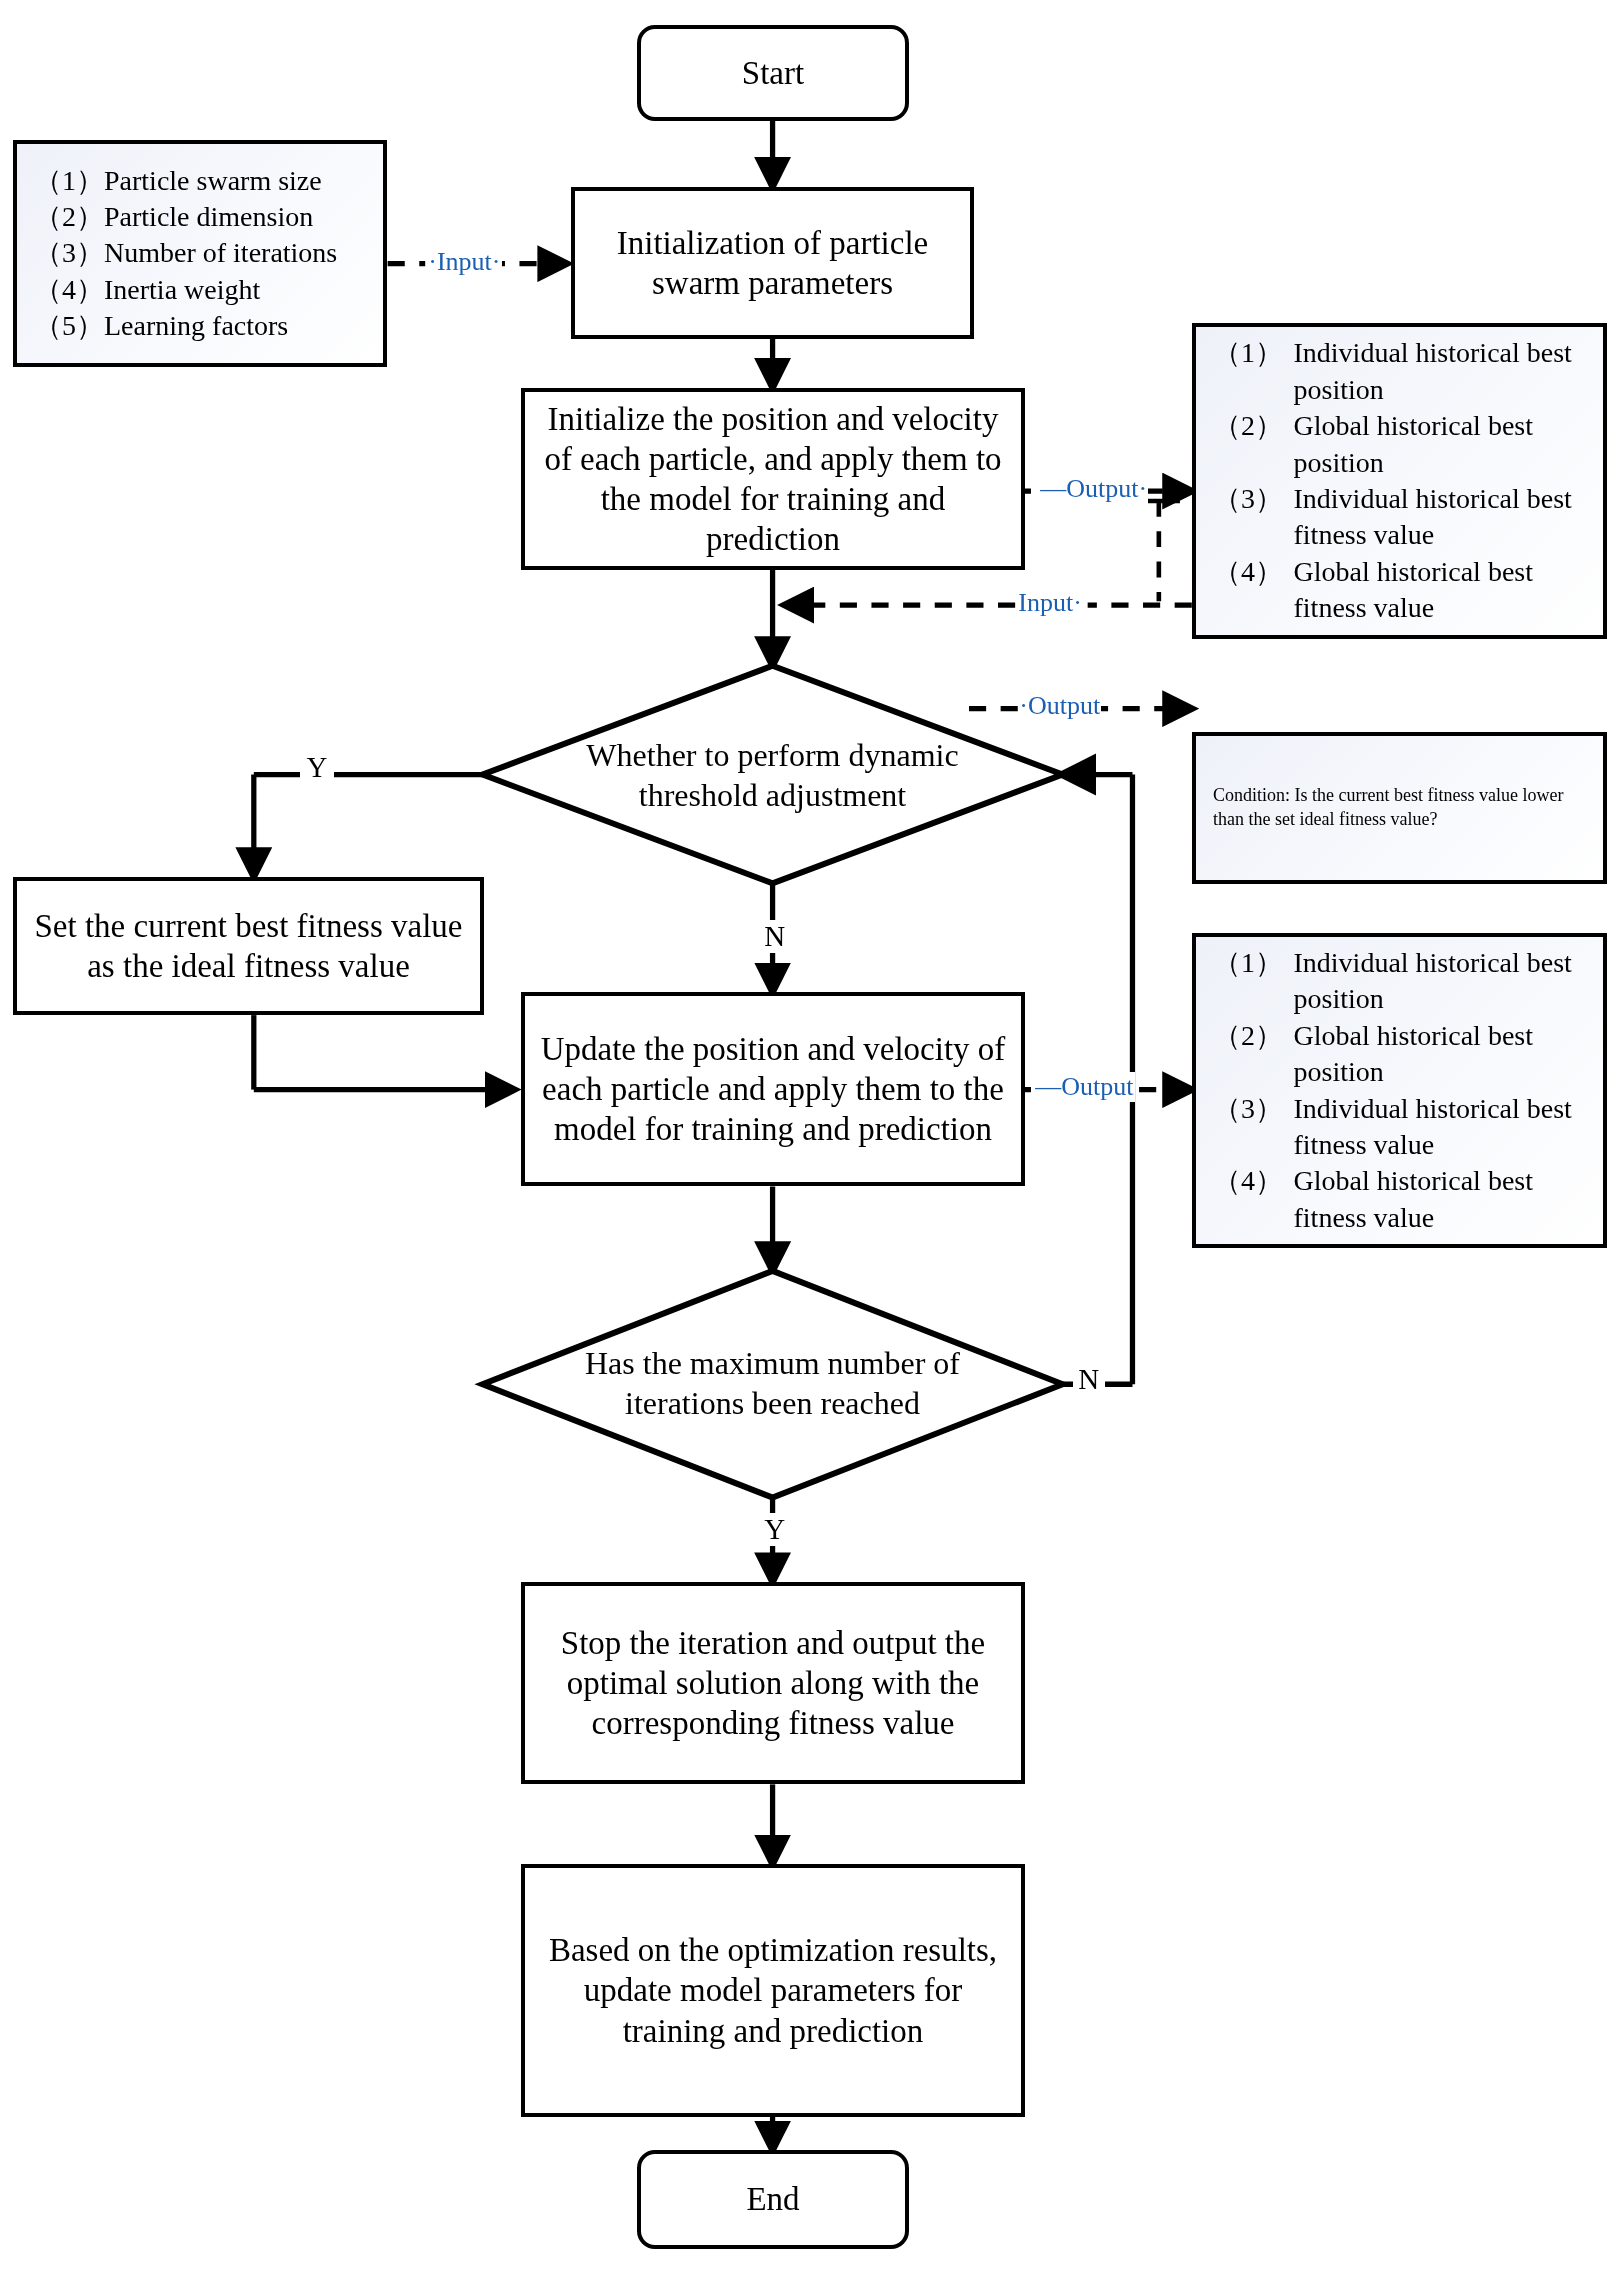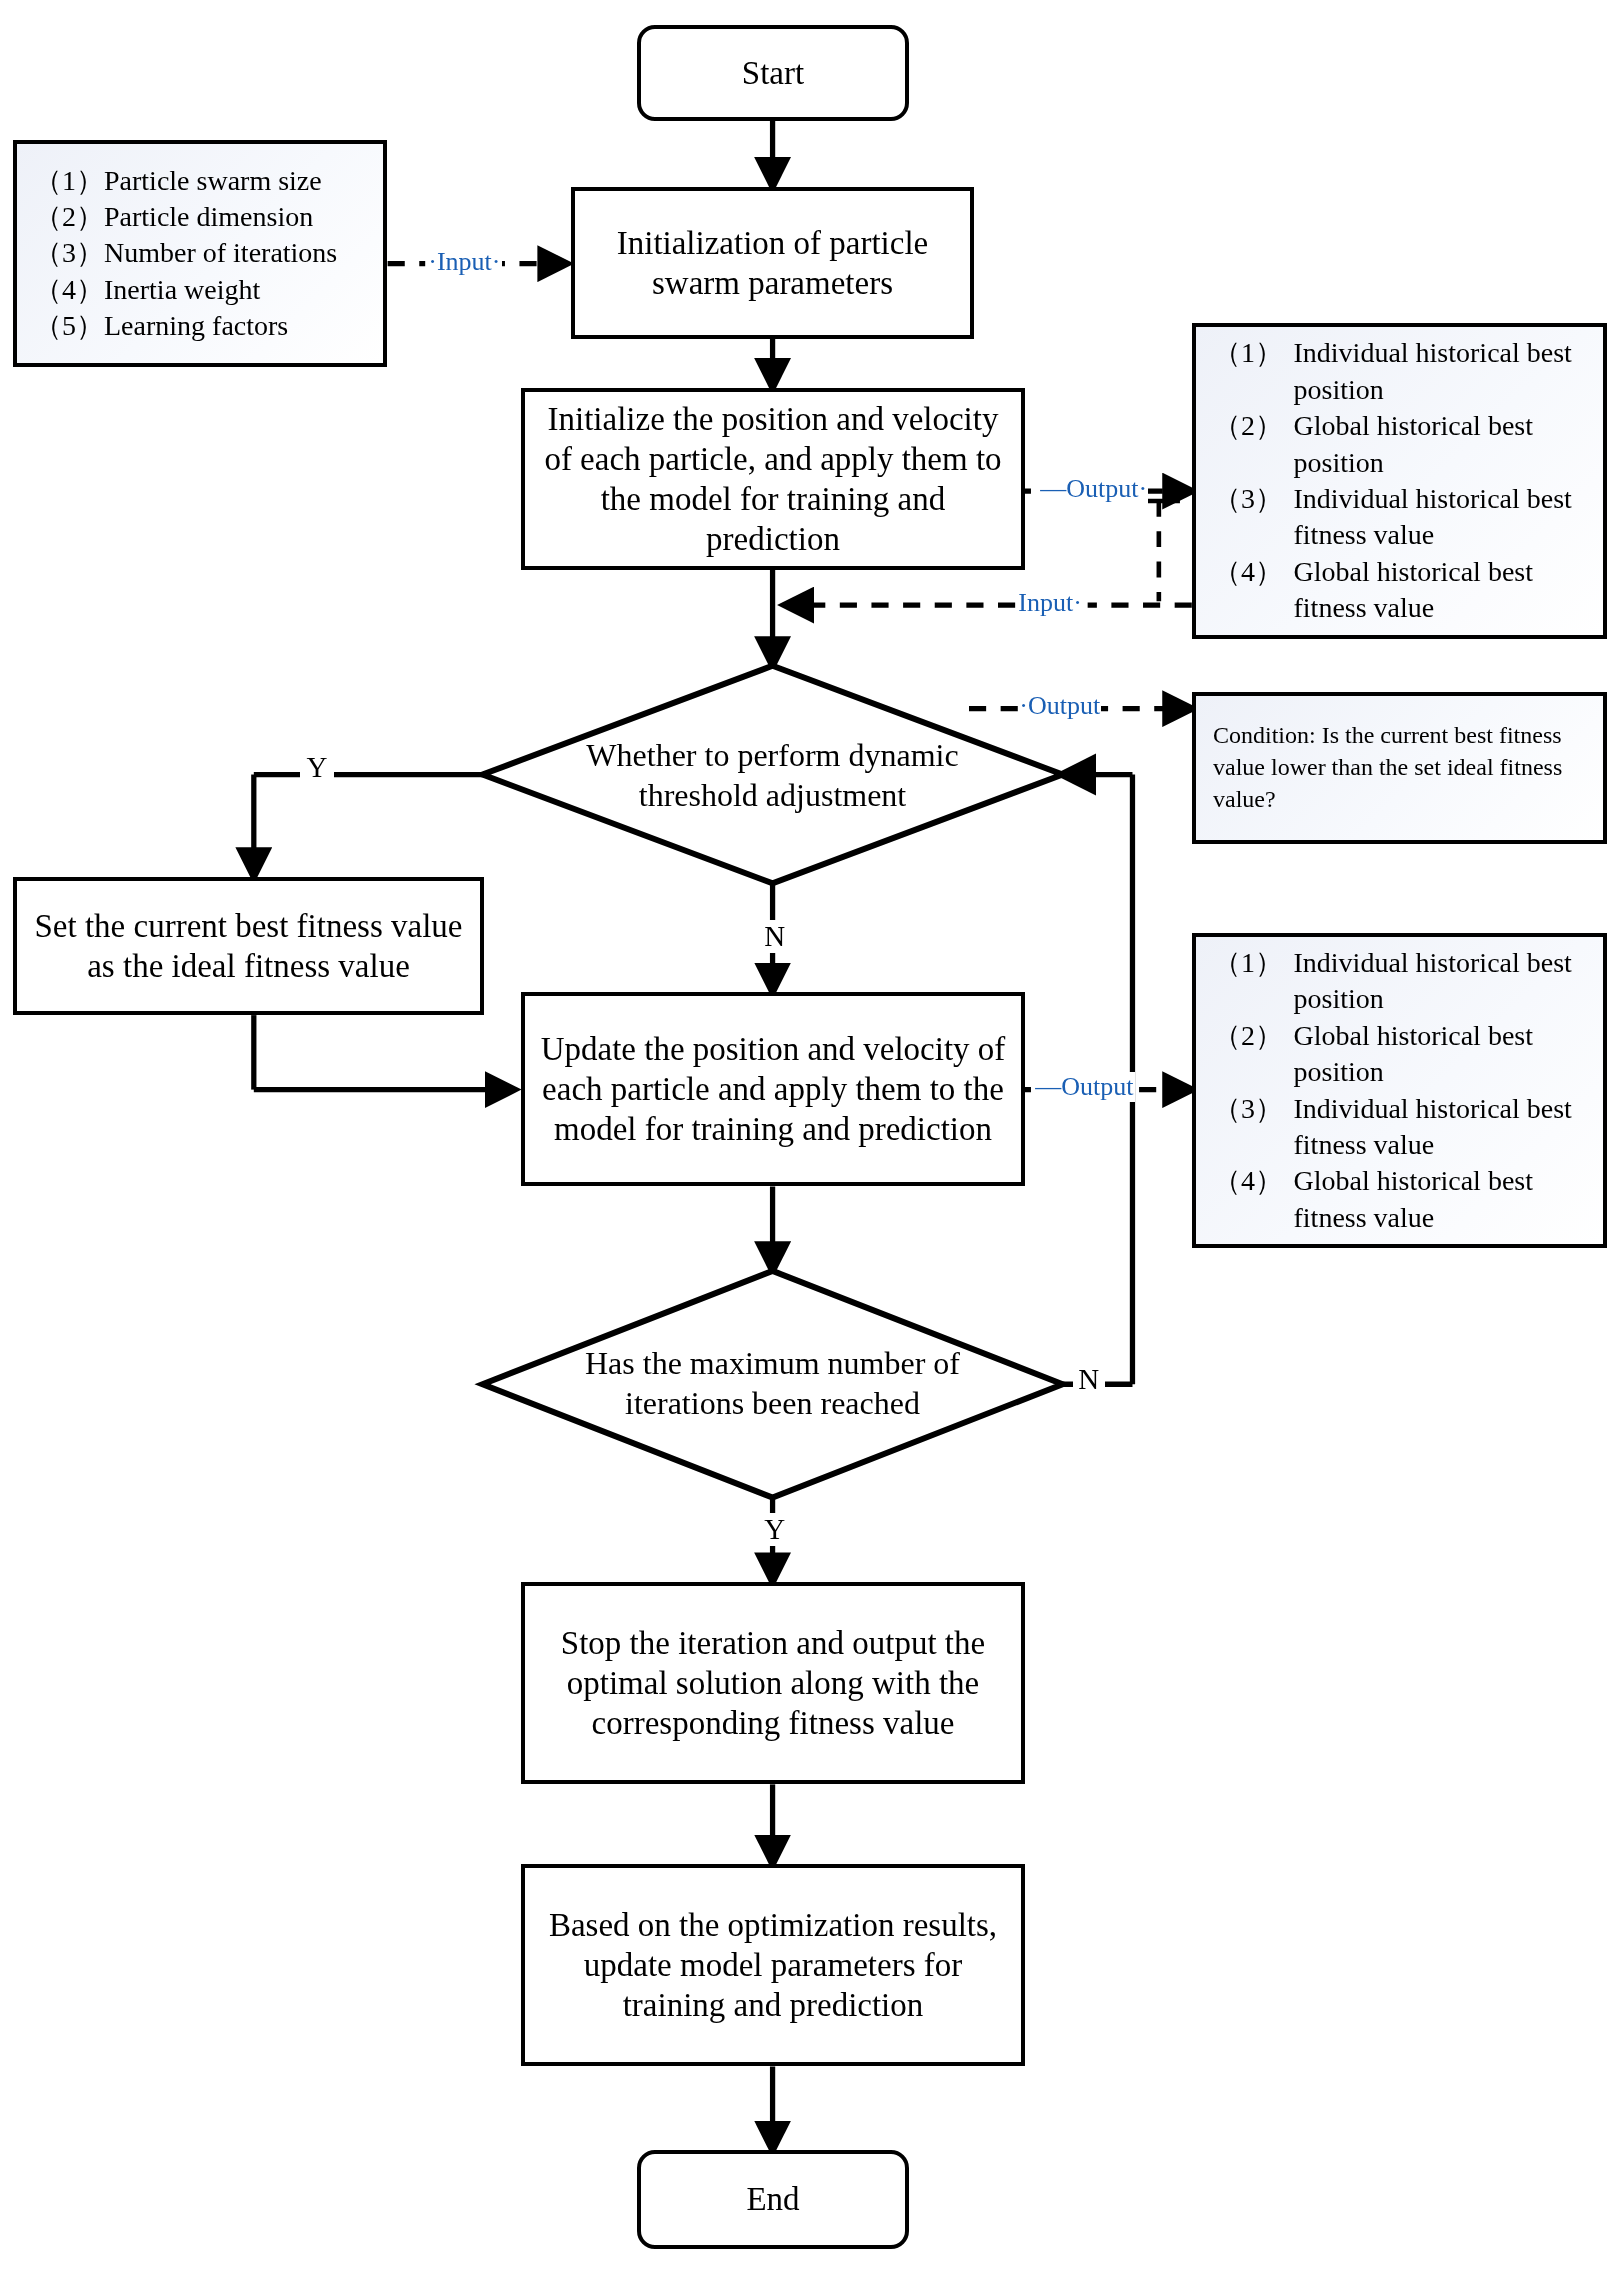--- a/index.html
+++ b/index.html
@@ -15,21 +15,21 @@
   .ol li{display:flex;align-items:flex-start;line-height:1.30;}
   .ol li .num{flex:0 0 auto;white-space:nowrap;}
   .ol li .txt{flex:1 1 auto;}
   .diamond-label{position:absolute;display:flex;align-items:center;justify-content:center;text-align:center;color:#000;pointer-events:none;}
   .edge-label{position:absolute;color:#1a5fb4;white-space:nowrap;}
   .yn{position:absolute;color:#000;white-space:nowrap;}
   .t-start{font-size:33px;}
   .t-proc{font-size:33px;line-height:1.22;}
   .t-diamond{font-size:32px;line-height:1.24;}
   .t-note{font-size:28px;}
-  .t-cond{font-size:24px;line-height:1.33;}
+  .t-cond{font-size:18px;line-height:1.33;margin-top:40px;}
   .t-edge{font-size:26px;}
   .t-yn{font-size:29px;}
 </style>
 </head>
 <body>
 
 <div id="stage">
 
   <svg class="layer" viewBox="0 0 2453 3465">
     <defs>
@@ -125,21 +125,21 @@
   </div>
 
   <div class="diamond-label t-diamond" style="left:555px;top:1338px;width:435px;height:92px;">
     <span>Has the maximum number of iterations been reached</span>
   </div>
 
   <div class="node proc t-proc" style="left:521px;top:1582px;width:504px;height:202px;padding:0 17px;">
     <span>Stop the iteration and output the optimal solution along with the corresponding fitness value</span>
   </div>
 
-  <div class="node proc t-proc" style="left:521px;top:1864px;width:504px;height:202px;padding:0 17px;justify-content:flex-end;">
+  <div class="node proc t-proc" style="left:521px;top:1864px;width:504px;height:253px;padding:0 17px;justify-content:flex-end;">
     <span>Based on the optimization results, update model parameters for training and prediction</span>
   </div>
 
   <div class="node term t-start" style="left:637px;top:2150px;width:272px;height:99px;">
     <span>End</span>
   </div>
 
   <div class="node note t-note" style="left:13px;top:140px;width:374px;height:227px;">
     <div class="inner">
       <ul class="ol">

